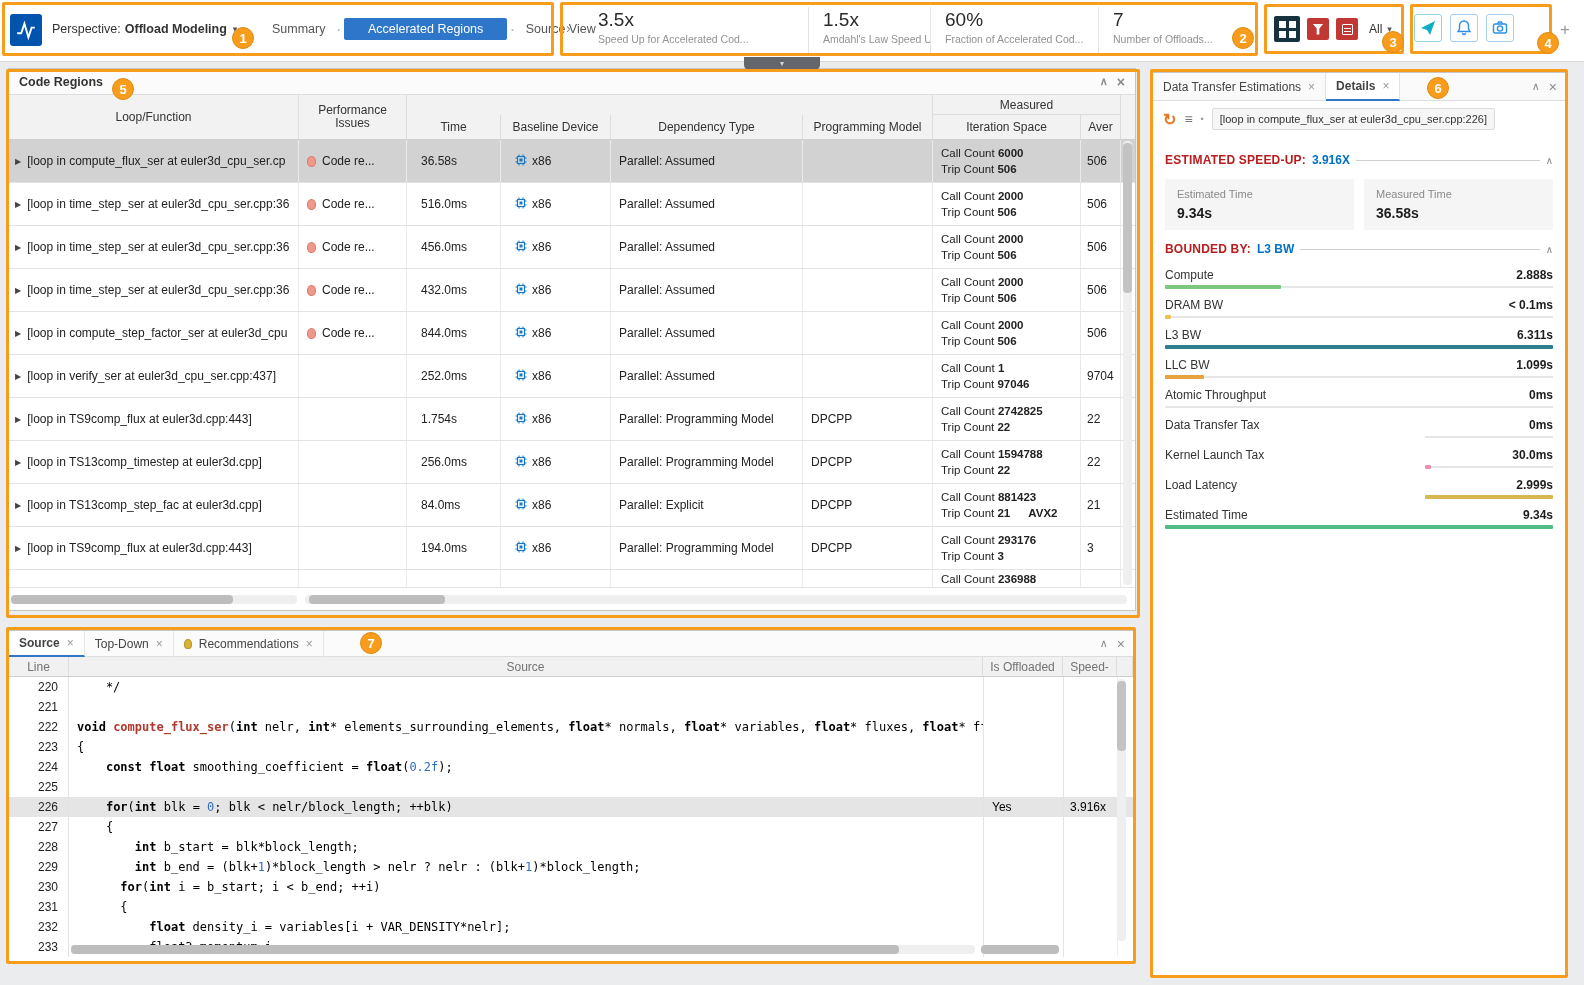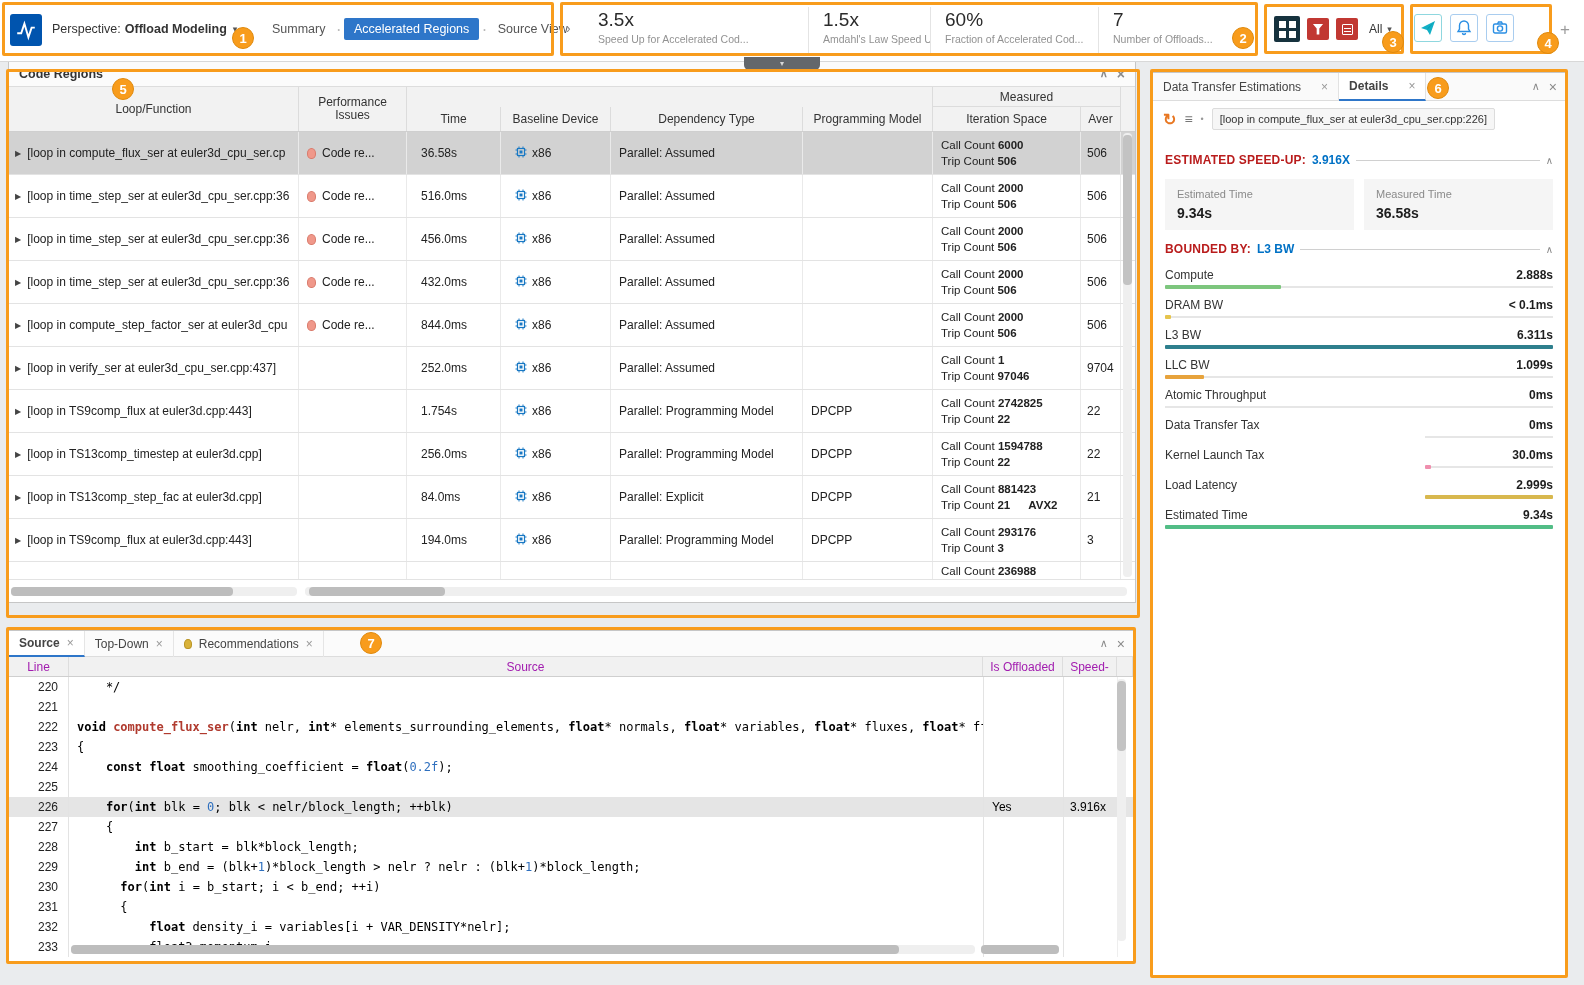--- a/index.html
+++ b/index.html
@@ -7,21 +7,21 @@
   .screen { position:relative; width:1584px; height:985px; background:#eaecee; overflow:hidden; font-family:"Liberation Sans",sans-serif; }
 
   
   .topbar { position:absolute; left:0; top:0; width:1584px; height:62px; background:#ffffff; border-bottom:1px solid #d8d8d8; z-index:5; }
   .logo { position:absolute; left:10px; top:14px; width:32px; height:32px; background:#0054ae; border-radius:3px; display:flex; align-items:center; justify-content:center; }
   .persp { position:absolute; left:52px; top:0; height:58px; display:flex; align-items:center; gap:4px; font-size:12.5px; color:#333; cursor:pointer; }
   .persp .p-value { font-weight:bold; }
   .caret { font-size:9px; color:#555; margin-left:2px; }
   .view-tabs { position:absolute; left:264px; top:0; height:58px; display:flex; align-items:center; }
   .vtab { font-size:12.5px; color:#555; padding:3px 8px; white-space:nowrap; cursor:pointer; }
-  .vtab.active { background:#2e76c9; color:#fff; border-radius:2px; padding:4px 10px; }
+  .vtab.active { background:#2e76c9; color:#fff; border-radius:2px; padding:4px 24px; }
   .tab-sep { color:#b8b8b8; font-size:7px; margin:0 4px; }
   .mini-chev { position:absolute; left:566px; top:20px; color:#888; font-size:14px; }
   .metrics { position:absolute; left:584px; top:7px; height:46px; display:flex; }
   .metric { padding:2px 12px 0 14px; overflow:hidden; white-space:nowrap; border-left:1px solid #e4e4e4; }
   .metric:first-child { border-left:none; }
   .metric-value { font-size:19px; color:#2b2b2b; }
   .metric-caption { font-size:10.5px; color:#929292; margin-top:2px; }
   .m1{width:224px}.m2{width:122px}.m3{width:168px}.m4{width:126px}
   .filters { position:absolute; left:1274px; top:0; height:58px; display:flex; align-items:center; gap:7px; }
   .dark-ic { width:26px; height:26px; background:#16323e; border-radius:2px; display:grid; grid-template-columns:7px 7px; grid-template-rows:7px 7px; gap:3px; align-content:center; justify-content:center; }
@@ -36,21 +36,21 @@
   .act-btn.teal { border-color:#8fd7df; }
   .plus-ic { position:absolute; left:1560px; top:20px; color:#9a9a9a; font-size:17px; }
   .handle { position:absolute; left:744px; top:57px; width:76px; height:13px; background:#63676b; border-radius:0 0 5px 5px; display:flex; align-items:center; justify-content:center; color:#d7d7d7; font-size:8px; z-index:30; cursor:pointer; }
 
   
   .panel { position:absolute; background:#fff; border:1px solid #c6c6c6; }
   .panel-ic { color:#8a8a8a; font-size:11px; margin-left:9px; cursor:pointer; }
   .panel-ic.close { font-size:14px; }
 
   
-  .cr-panel { left:8px; top:60px; width:1128px; height:543px; overflow:hidden; }
+  .cr-panel { left:8px; top:68px; width:1128px; height:543px; overflow:hidden; }
   .cr-title { height:26px; display:flex; align-items:center; padding:0 10px; font-size:12.5px; font-weight:bold; color:#333; background:#fbfbfb; border-bottom:1px solid #ddd; }
   .cr-title .spacer { flex:1; }
   .cr-grid-cols { grid-template-columns:290px 108px 94px 110px 192px 130px 148px 40px; }
   .cr-head { display:grid; grid-template-rows:20px 24px; background:#f2f2f2; border-bottom:1px solid #cfcfcf; font-size:12px; color:#333; }
   .hc { border-right:1px solid #dcdcdc; display:flex; align-items:center; justify-content:center; text-align:center; overflow:hidden; }
   .hc.loop { grid-row:1/3; grid-column:1; }
   .hc.issues { grid-row:1/3; grid-column:2; line-height:13px; padding:0 16px; }
   .hc.blank { grid-row:1; grid-column:3/7; border-bottom:none; }
   .hc.measured { grid-row:1; grid-column:7/9; border-bottom:1px solid #dcdcdc; }
   .hc.r2 { grid-row:2; }
@@ -71,21 +71,21 @@
   .iter-line .simd { margin-left:18px; }
   .avg-cell { padding-left:6px; }
   .hscroll { position:absolute; height:9px; background:#efefef; border-radius:4px; }
   .hthumb { position:absolute; height:9px; background:#bdbdbd; border-radius:4px; }
   .vscroll { position:absolute; width:9px; background:#efefef; border-radius:4px; }
   .vthumb { position:absolute; width:9px; background:#c3c3c3; border-radius:4px; }
 
   
   .details-panel { left:1152px; top:72px; width:414px; height:905px; }
   .dp-tabs { height:28px; display:flex; align-items:center; border-bottom:1px solid #ddd; background:#fafafa; font-size:12px; }
-  .dp-tab { height:28px; display:flex; align-items:center; gap:20px; padding:0 10px; border-right:1px solid #e2e2e2; color:#444; cursor:pointer; white-space:nowrap; }
+  .dp-tab { height:28px; display:flex; align-items:center; gap:7px; padding:0 10px; border-right:1px solid #e2e2e2; color:#444; cursor:pointer; white-space:nowrap; }
   .dp-tab.active { background:#fff; font-weight:bold; border-bottom:2px solid #2e76c9; }
   .dp-tab .x { color:#999; font-size:12px; font-weight:normal; }
   .dp-tabs .spacer { flex:1; }
   .dp-toolbar { height:36px; display:flex; align-items:center; gap:8px; padding:0 10px; }
   .refresh-ic { color:#e87722; font-size:16px; font-weight:bold; }
   .list-ic { color:#777; font-size:14px; }
   .dot-sep { color:#999; font-size:9px; }
   .ctx-box { font-size:11px; color:#333; background:#f6f6f6; border:1px solid #dcdcdc; border-radius:2px; padding:4px 7px; white-space:nowrap; overflow:hidden; max-width:330px; }
   .dp-content { padding:4px 12px; }
   .section-head { display:flex; align-items:center; gap:6px; margin-top:12px; font-size:12px; }
@@ -107,21 +107,21 @@
 
   
   .src-panel { left:8px; top:630px; width:1126px; height:333px; overflow:hidden; }
   .src-tabs { height:26px; display:flex; align-items:center; border-bottom:1px solid #ddd; background:#fbfbfb; font-size:12px; }
   .src-tab { height:26px; display:flex; align-items:center; gap:7px; padding:0 10px; border-right:1px solid #e5e5e5; color:#444; cursor:pointer; }
   .src-tab.active { background:#fff; font-weight:bold; border-bottom:2px solid #2e76c9; }
   .src-tab .x { color:#999; font-weight:normal; }
   .lamp { width:8px; height:10px; background:#d9b23a; border-radius:50% 50% 45% 45%; border:1px solid #b99424; }
   .src-tabs .spacer { flex:1; }
   .src-cols { grid-template-columns:60px 1fr 80px 54px 16px; }
-  .src-head { display:grid; height:20px; background:#f1f1f1; border-bottom:1px solid #cfcfcf; font-size:12px; color:#a21caf; }
+  .src-head { display:grid; height:20px; background:#f1f1f1; border-bottom:1px solid #cfcfcf; font-size:12px; color:#737373; }
   .src-head .shc { display:flex; align-items:center; justify-content:center; border-right:1px solid #ddd; overflow:hidden; }
   .src-row { display:grid; height:20px; font-size:12px; background:#fff; }
   .src-row.hl { background:#e5e5e5; }
   .src-num { display:flex; align-items:center; justify-content:flex-end; padding-right:10px; border-right:1px solid #e3e3e3; color:#222; }
   .src-code { font-family:"DejaVu Sans Mono", monospace; font-size:12px; display:flex; align-items:center; padding-left:8px; white-space:pre; overflow:hidden; }
   .src-code .kw { font-weight:bold; }
   .src-code .fn { color:#b03a2e; font-weight:bold; }
   .src-code .num { color:#2e6fbe; }
   .src-off { display:flex; align-items:center; padding-left:8px; border-left:1px solid #e3e3e3; overflow:hidden; }
   .src-speed { display:flex; align-items:center; padding-left:6px; border-left:1px solid #e3e3e3; overflow:hidden; }

